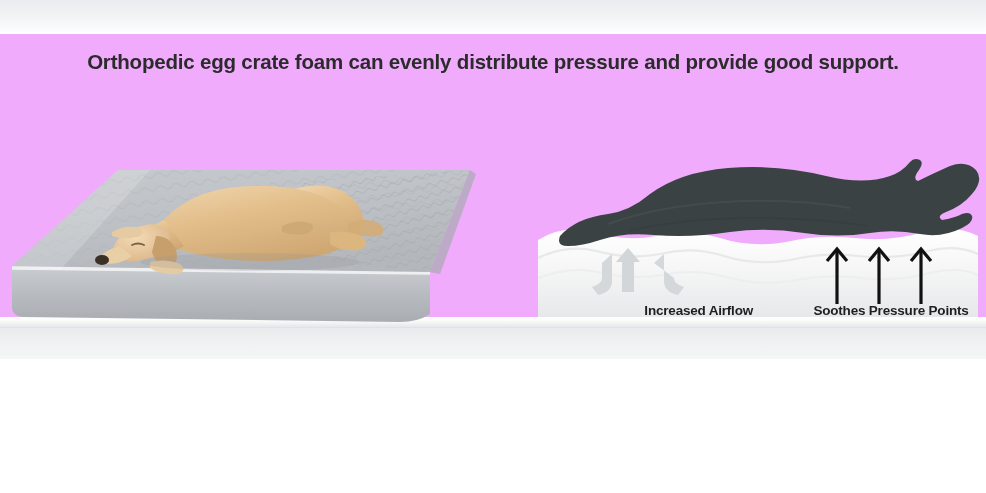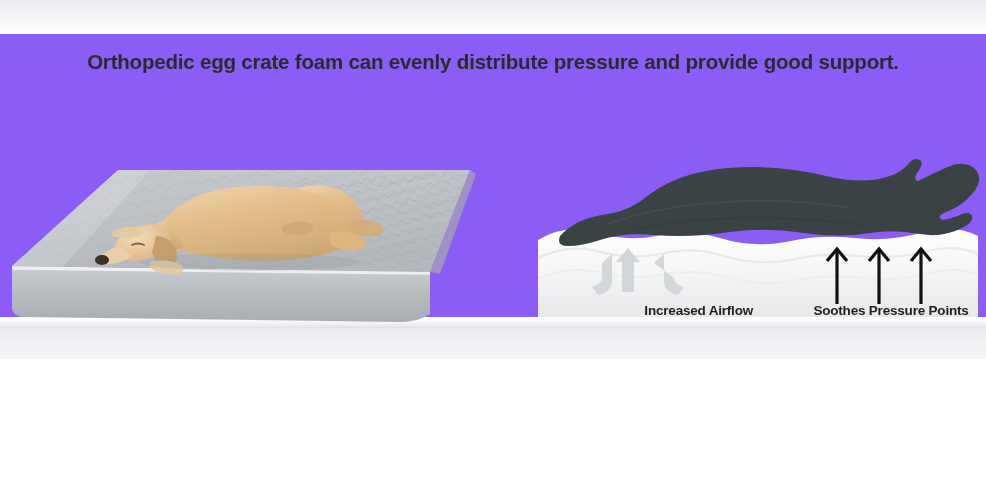--- a/index.html
+++ b/index.html
@@ -5,21 +5,21 @@
   html,body{margin:0;padding:0;}
   body{
     width:986px;height:493px;
     background:#ffffff;
     font-family:"Liberation Sans", sans-serif;
     overflow:hidden;
   }
   #stage{
     position:relative;
     width:986px;height:359px;
-    background:#8b5cf6;
+    background:#f0abfc;
     overflow:hidden;
   }
   
   .band-top{
     position:absolute;left:0;top:0;width:986px;height:34px;
     background:linear-gradient(to bottom,#e9ebee 0%,#eff1f3 35%,#f8f9fa 75%,#ffffff 100%);
   }
   .band-bottom{
     position:absolute;left:0;bottom:0;width:986px;height:42px;
     background:linear-gradient(to bottom,#ffffff 0%,#fbfcfb 8%,#e7e9ec 22%,#eff1f3 60%,#f4f7f6 100%);

